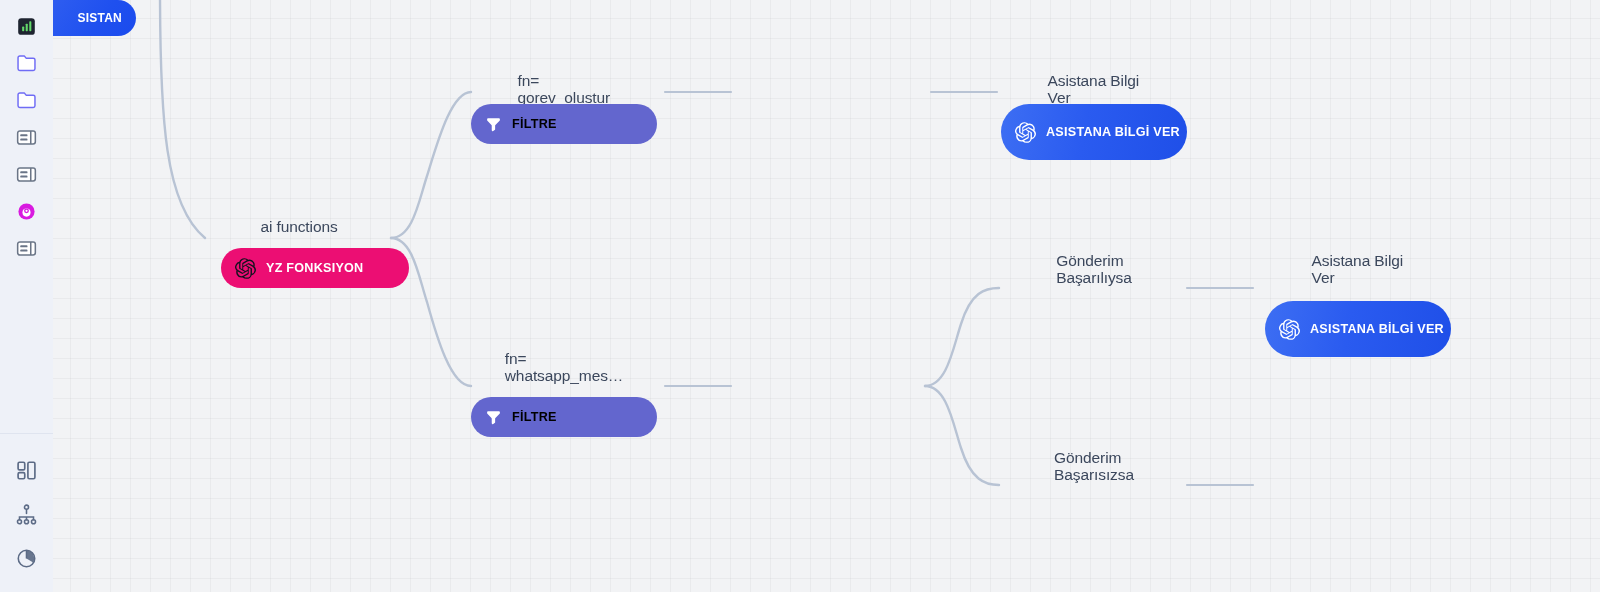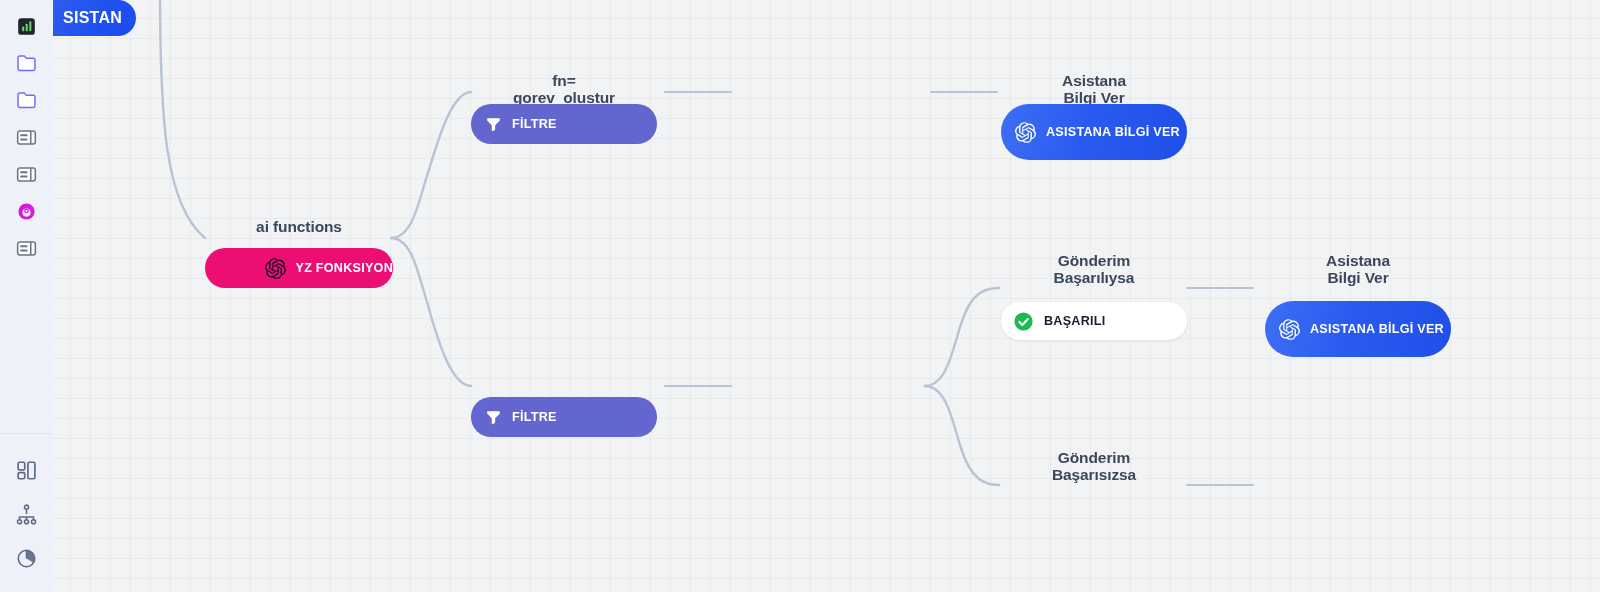--- a/index.html
+++ b/index.html
@@ -75,24 +75,24 @@
   
   .node {
     position: absolute;
     z-index: 5;
   }
   .node-title {
     position: absolute;
     left: 50%;
     transform: translateX(-50%);
     white-space: pre-line;
-    text-align: center;
+    text-align: left;
     color: #3b475c;
     font-size: 15.5px;
-    font-weight: 700;
+    font-weight: 400;
     line-height: 1.12;
     letter-spacing: -0.1px;
   }
   .pill {
     position: absolute;
     display: flex;
     align-items: center;
     border-radius: 999px;
     box-sizing: border-box;
     cursor: pointer;
@@ -115,34 +115,34 @@
 
   
   .pill-asistan-top {
     left: -5px; top: 0px;
     width: 88px; height: 36px;
     background: linear-gradient(125deg,#2f5ef0 0%,#1f50ef 60%,#1b4bed 100%);
     border-radius: 0 999px 999px 0;
     justify-content: flex-end;
   }
   .pill-asistan-top .pill-label {
-    color: #fff; margin-right: 14px; font-size: 16px;
+    color: #fff; margin-right: 14px; font-size: 12px;
   }
 
   .pill-yz {
     width: 188px; height: 40px;
     background: #ec0e73;
   }
   .pill-yz .pill-label { color: #ffffff; }
 
   .pill-filter {
     width: 186px; height: 40px;
     background: #6366ce;
   }
-  .pill-filter .pill-label { color: #ffffff; text-align: right; }
+  .pill-filter .pill-label { color: #000000; text-align: right; }
 
   .pill-gorev {
     width: 186px; height: 40px;
     background: #77b2c4;
   }
   .pill-gorev .pill-label { color: #ffffff; }
 
   .pill-asistan {
     width: 186px; height: 56px;
     background: linear-gradient(100deg,#3d6ef3 0%,#2a5bf0 45%,#1f4fe8 100%);
@@ -310,21 +310,21 @@
     </svg>
 
     <div class="node" style="left:0;top:0;width:90px;height:36px;">
       <div class="pill pill-asistan-top">
         <span class="pill-label">SISTAN</span>
       </div>
     </div>
 
     <div class="node" style="left:152px;top:218px;width:188px;height:82px;">
       <div class="node-title" style="top:0px;">ai functions</div>
-      <div class="pill pill-yz" style="left:0;top:30px;justify-content:flex-end;">
+      <div class="pill pill-yz" style="left:16px;top:30px;">
         <span class="pill-ico">
           <svg width="21" height="21" viewBox="0 0 24 24">
             <path fill="#14121f" d="M22.28 9.82a5.98 5.98 0 0 0-.52-4.91 6.05 6.05 0 0 0-6.51-2.9A5.98 5.98 0 0 0 10.7.2a6.05 6.05 0 0 0-5.77 4.2 5.98 5.98 0 0 0-4 2.9 6.05 6.05 0 0 0 .75 7.09 5.98 5.98 0 0 0 .51 4.91 6.05 6.05 0 0 0 6.52 2.9A5.98 5.98 0 0 0 13.3 23.8a6.05 6.05 0 0 0 5.77-4.2 5.98 5.98 0 0 0 4-2.9 6.05 6.05 0 0 0-.76-7.08Zm-9 12.58a4.48 4.48 0 0 1-2.88-1.04l.14-.08 4.78-2.76a.78.78 0 0 0 .4-.68v-6.74l2.02 1.17a.07.07 0 0 1 .04.05v5.58a4.5 4.5 0 0 1-4.5 4.5ZM3.6 18.27a4.47 4.47 0 0 1-.54-3.01l.14.09 4.79 2.76a.78.78 0 0 0 .78 0l5.84-3.37v2.33a.08.08 0 0 1-.03.06l-4.84 2.8a4.5 4.5 0 0 1-6.14-1.66ZM2.34 7.9a4.48 4.48 0 0 1 2.35-1.97v5.68a.77.77 0 0 0 .38.67l5.82 3.36-2.02 1.17a.07.07 0 0 1-.07 0L3.96 14a4.5 4.5 0 0 1-1.62-6.1Zm16.6 3.86-5.83-3.4L15.13 7.2a.07.07 0 0 1 .07 0l4.84 2.8a4.49 4.49 0 0 1-.68 8.1v-5.68a.78.78 0 0 0-.4-.67Zm2.01-3.02-.14-.09-4.78-2.79a.78.78 0 0 0-.79 0L9.4 9.23V6.9a.07.07 0 0 1 .03-.06l4.84-2.79a4.5 4.5 0 0 1 6.68 4.66ZM8.3 12.86l-2.02-1.16a.08.08 0 0 1-.04-.06V6.07a4.5 4.5 0 0 1 7.38-3.45l-.14.08L8.7 5.46a.78.78 0 0 0-.4.68Zm1.1-2.37L12 8.99l2.6 1.5v3l-2.6 1.5-2.6-1.5Z"></path>
           </svg>
         </span>
         <span class="pill-label">YZ FONKSIYON</span>
       </div>
     </div>
 
     <div class="node" style="left:418px;top:72px;width:186px;height:82px;">
@@ -346,43 +346,36 @@
         <span class="pill-ico">
           <svg width="21" height="21" viewBox="0 0 24 24">
             <path fill="#ffffff" d="M22.28 9.82a5.98 5.98 0 0 0-.52-4.91 6.05 6.05 0 0 0-6.51-2.9A5.98 5.98 0 0 0 10.7.2a6.05 6.05 0 0 0-5.77 4.2 5.98 5.98 0 0 0-4 2.9 6.05 6.05 0 0 0 .75 7.09 5.98 5.98 0 0 0 .51 4.91 6.05 6.05 0 0 0 6.52 2.9A5.98 5.98 0 0 0 13.3 23.8a6.05 6.05 0 0 0 5.77-4.2 5.98 5.98 0 0 0 4-2.9 6.05 6.05 0 0 0-.76-7.08Zm-9 12.58a4.48 4.48 0 0 1-2.88-1.04l.14-.08 4.78-2.76a.78.78 0 0 0 .4-.68v-6.74l2.02 1.17a.07.07 0 0 1 .04.05v5.58a4.5 4.5 0 0 1-4.5 4.5ZM3.6 18.27a4.47 4.47 0 0 1-.54-3.01l.14.09 4.79 2.76a.78.78 0 0 0 .78 0l5.84-3.37v2.33a.08.08 0 0 1-.03.06l-4.84 2.8a4.5 4.5 0 0 1-6.14-1.66ZM2.34 7.9a4.48 4.48 0 0 1 2.35-1.97v5.68a.77.77 0 0 0 .38.67l5.82 3.36-2.02 1.17a.07.07 0 0 1-.07 0L3.96 14a4.5 4.5 0 0 1-1.62-6.1Zm16.6 3.86-5.83-3.4L15.13 7.2a.07.07 0 0 1 .07 0l4.84 2.8a4.49 4.49 0 0 1-.68 8.1v-5.68a.78.78 0 0 0-.4-.67Zm2.01-3.02-.14-.09-4.78-2.79a.78.78 0 0 0-.79 0L9.4 9.23V6.9a.07.07 0 0 1 .03-.06l4.84-2.79a4.5 4.5 0 0 1 6.68 4.66ZM8.3 12.86l-2.02-1.16a.08.08 0 0 1-.04-.06V6.07a4.5 4.5 0 0 1 7.38-3.45l-.14.08L8.7 5.46a.78.78 0 0 0-.4.68Zm1.1-2.37L12 8.99l2.6 1.5v3l-2.6 1.5-2.6-1.5Z"></path>
           </svg>
         </span>
         <span class="pill-label">ASISTANA BİLGİ VER</span>
       </div>
     </div>
 
     <div class="node" style="left:418px;top:350px;width:186px;height:96px;">
+      <div class="node-title" style="top:0px;">fn=
+whatsapp_mes…</div>
       <div class="pill pill-filter" style="left:0;top:47px;">
         <span class="pill-ico">
           <svg width="17" height="17" viewBox="0 0 24 24">
             <path fill="#ffffff" d="M3 4.4A1.4 1.4 0 0 1 4.4 3h15.2A1.4 1.4 0 0 1 21 4.4v1.3c0 .37-.15.73-.41 1L14.7 12.6a1.4 1.4 0 0 0-.4 1v5.1c0 .5-.27.97-.7 1.22l-2 1.14a1.4 1.4 0 0 1-2.1-1.21v-6.25c0-.37-.15-.73-.41-.99L3.41 6.7A1.4 1.4 0 0 1 3 5.71Z"></path>
           </svg>
         </span>
         <span class="pill-label">FİLTRE</span>
       </div>
     </div>
 
 
     <div class="node" style="left:948px;top:252px;width:186px;height:96px;">
       <div class="node-title" style="top:0px;">Gönderim
 Başarılıysa</div>
-      <div class="pill pill-white" style="left:0;top:50px;">
-        <span class="pill-ico" style="margin-left:12px;margin-right:10px;">
-          <svg width="21" height="21" viewBox="0 0 24 24">
-            <circle cx="12" cy="12" r="10.4" fill="#1db954"></circle>
-            <path d="M7.1 12.4 10.6 15.9 17 9.2" fill="none" stroke="#ffffff" stroke-width="2.4" stroke-linecap="round" stroke-linejoin="round"></path>
-          </svg>
-        </span>
-        <span class="pill-label">BAŞARILI</span>
-      </div>
     </div>
 
     <div class="node" style="left:1212px;top:252px;width:186px;height:96px;">
       <div class="node-title" style="top:0px;">Asistana Bilgi Ver</div>
       <div class="pill pill-asistan" style="left:0;top:49px;">
         <span class="pill-ico">
           <svg width="21" height="21" viewBox="0 0 24 24">
             <path fill="#ffffff" d="M22.28 9.82a5.98 5.98 0 0 0-.52-4.91 6.05 6.05 0 0 0-6.51-2.9A5.98 5.98 0 0 0 10.7.2a6.05 6.05 0 0 0-5.77 4.2 5.98 5.98 0 0 0-4 2.9 6.05 6.05 0 0 0 .75 7.09 5.98 5.98 0 0 0 .51 4.91 6.05 6.05 0 0 0 6.52 2.9A5.98 5.98 0 0 0 13.3 23.8a6.05 6.05 0 0 0 5.77-4.2 5.98 5.98 0 0 0 4-2.9 6.05 6.05 0 0 0-.76-7.08Zm-9 12.58a4.48 4.48 0 0 1-2.88-1.04l.14-.08 4.78-2.76a.78.78 0 0 0 .4-.68v-6.74l2.02 1.17a.07.07 0 0 1 .04.05v5.58a4.5 4.5 0 0 1-4.5 4.5ZM3.6 18.27a4.47 4.47 0 0 1-.54-3.01l.14.09 4.79 2.76a.78.78 0 0 0 .78 0l5.84-3.37v2.33a.08.08 0 0 1-.03.06l-4.84 2.8a4.5 4.5 0 0 1-6.14-1.66ZM2.34 7.9a4.48 4.48 0 0 1 2.35-1.97v5.68a.77.77 0 0 0 .38.67l5.82 3.36-2.02 1.17a.07.07 0 0 1-.07 0L3.96 14a4.5 4.5 0 0 1-1.62-6.1Zm16.6 3.86-5.83-3.4L15.13 7.2a.07.07 0 0 1 .07 0l4.84 2.8a4.49 4.49 0 0 1-.68 8.1v-5.68a.78.78 0 0 0-.4-.67Zm2.01-3.02-.14-.09-4.78-2.79a.78.78 0 0 0-.79 0L9.4 9.23V6.9a.07.07 0 0 1 .03-.06l4.84-2.79a4.5 4.5 0 0 1 6.68 4.66ZM8.3 12.86l-2.02-1.16a.08.08 0 0 1-.04-.06V6.07a4.5 4.5 0 0 1 7.38-3.45l-.14.08L8.7 5.46a.78.78 0 0 0-.4.68Zm1.1-2.37L12 8.99l2.6 1.5v3l-2.6 1.5-2.6-1.5Z"></path>
           </svg>
         </span>

